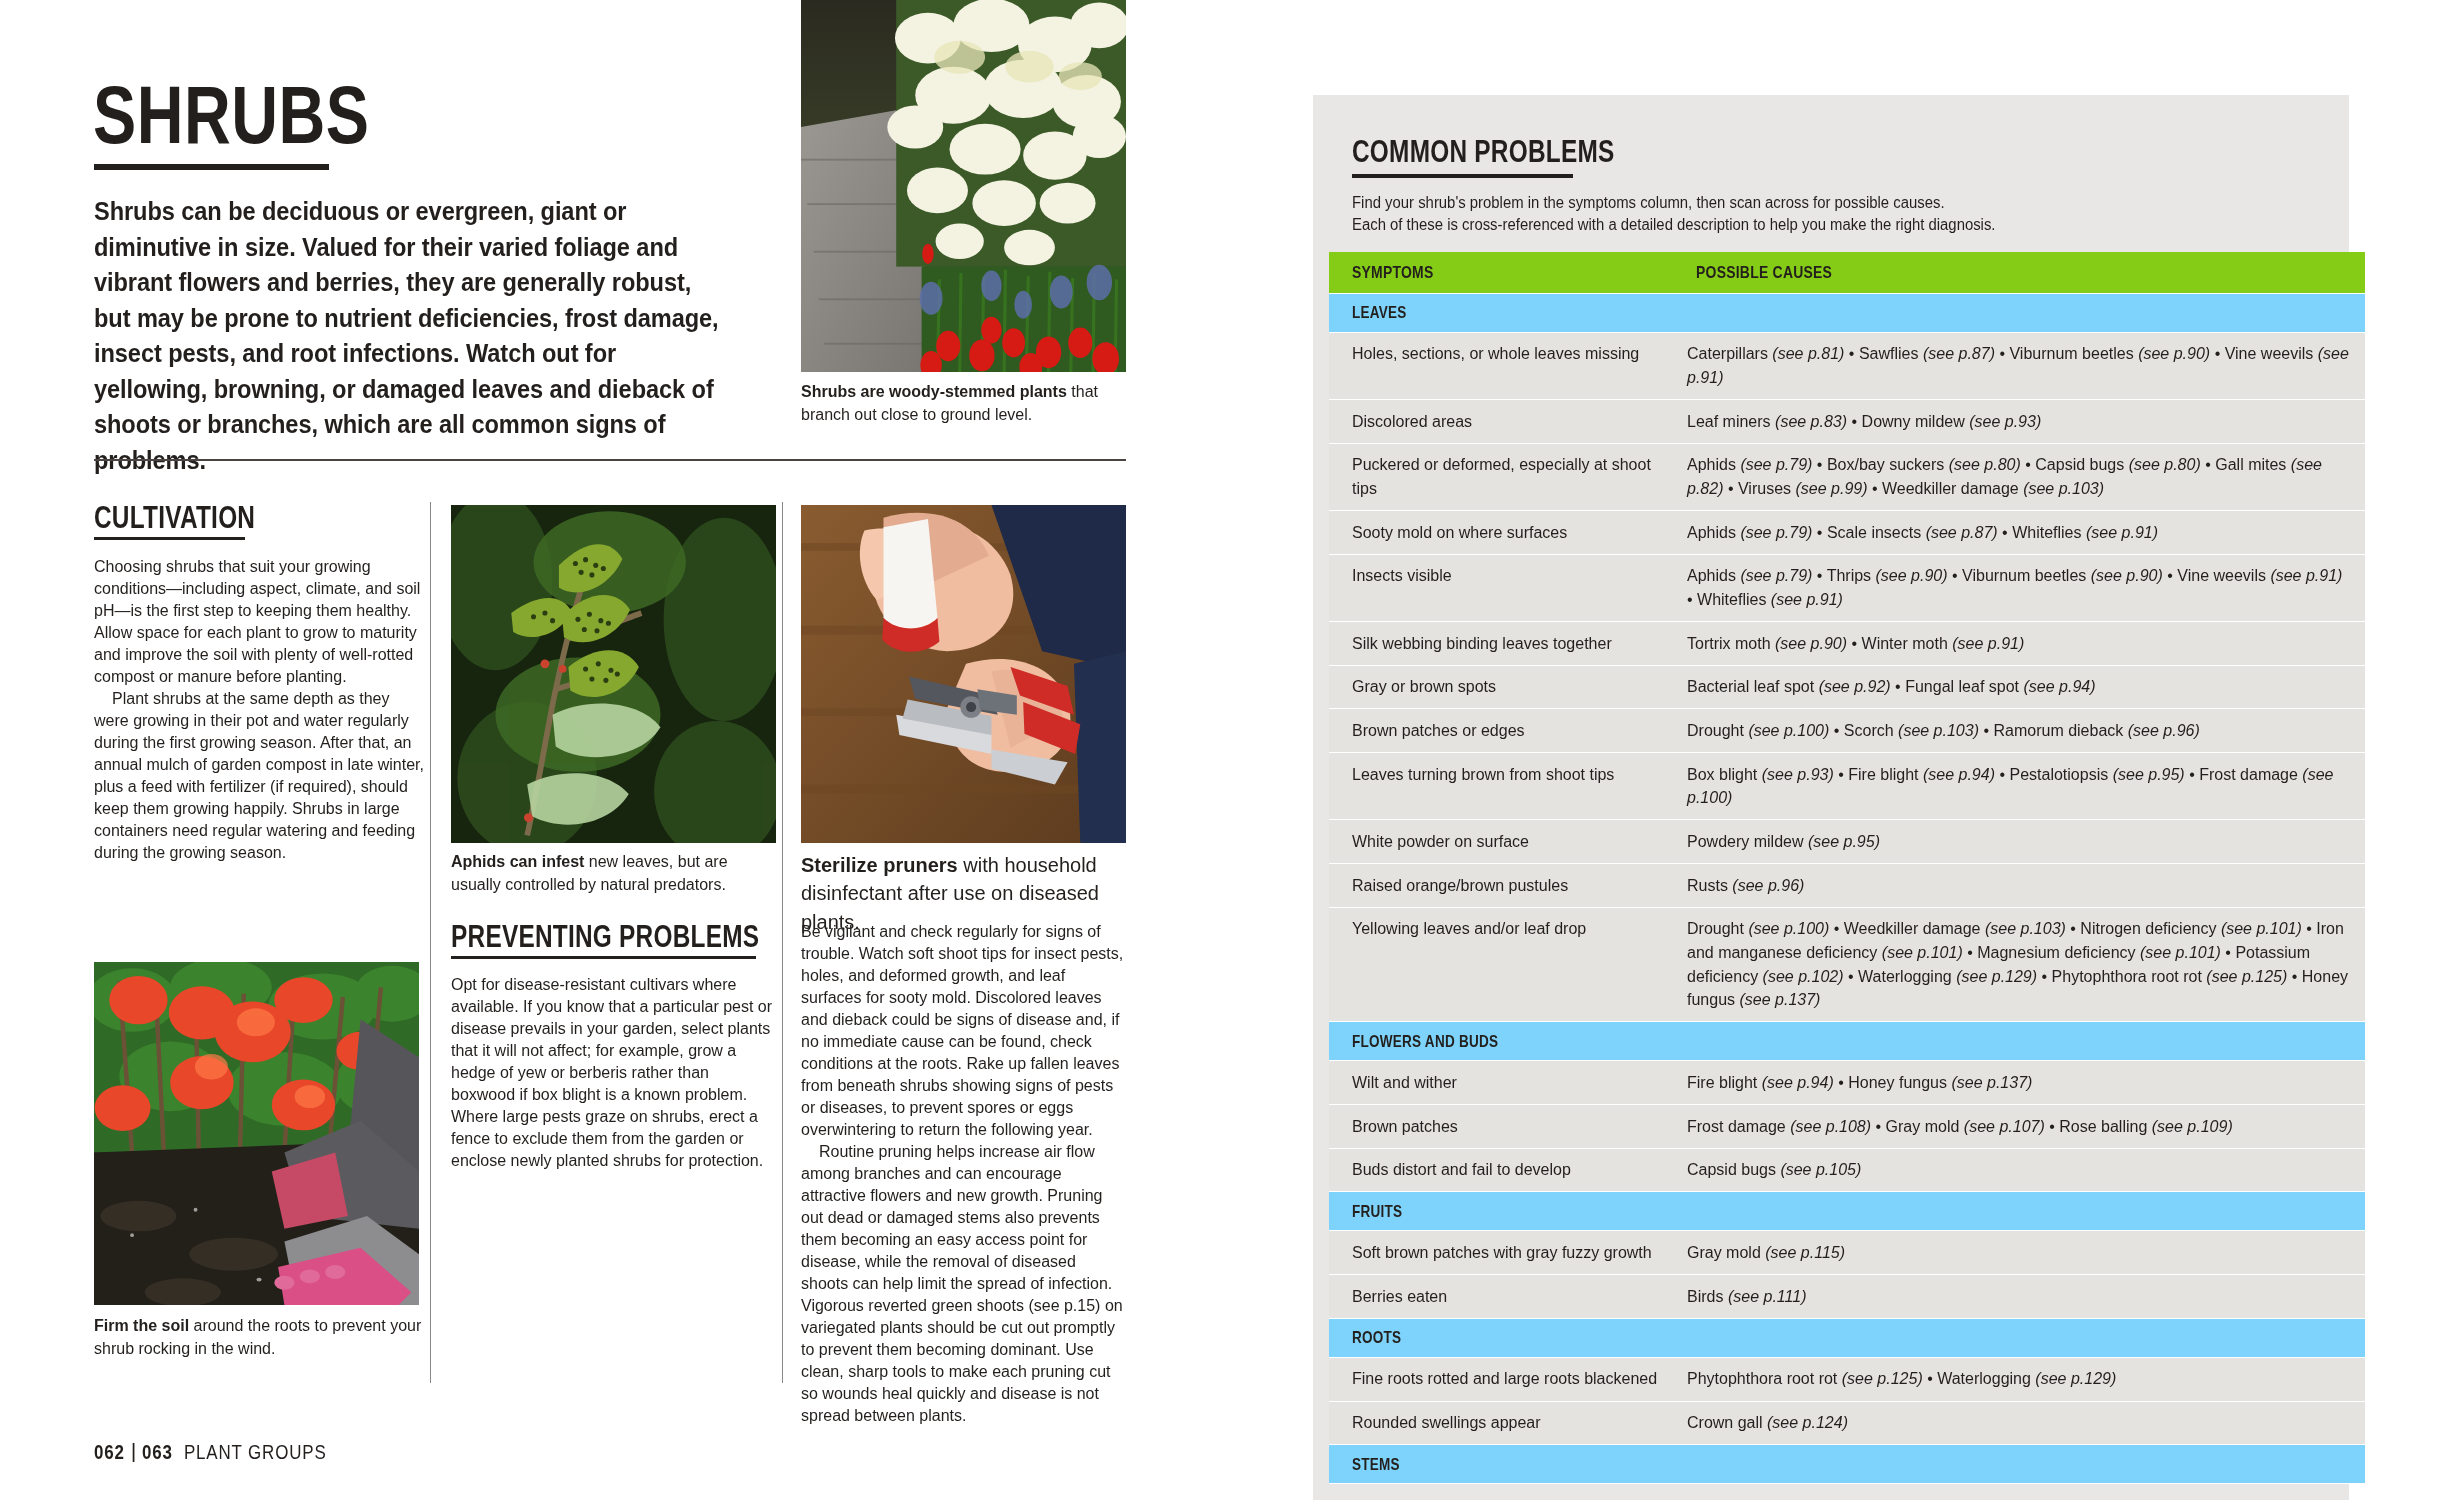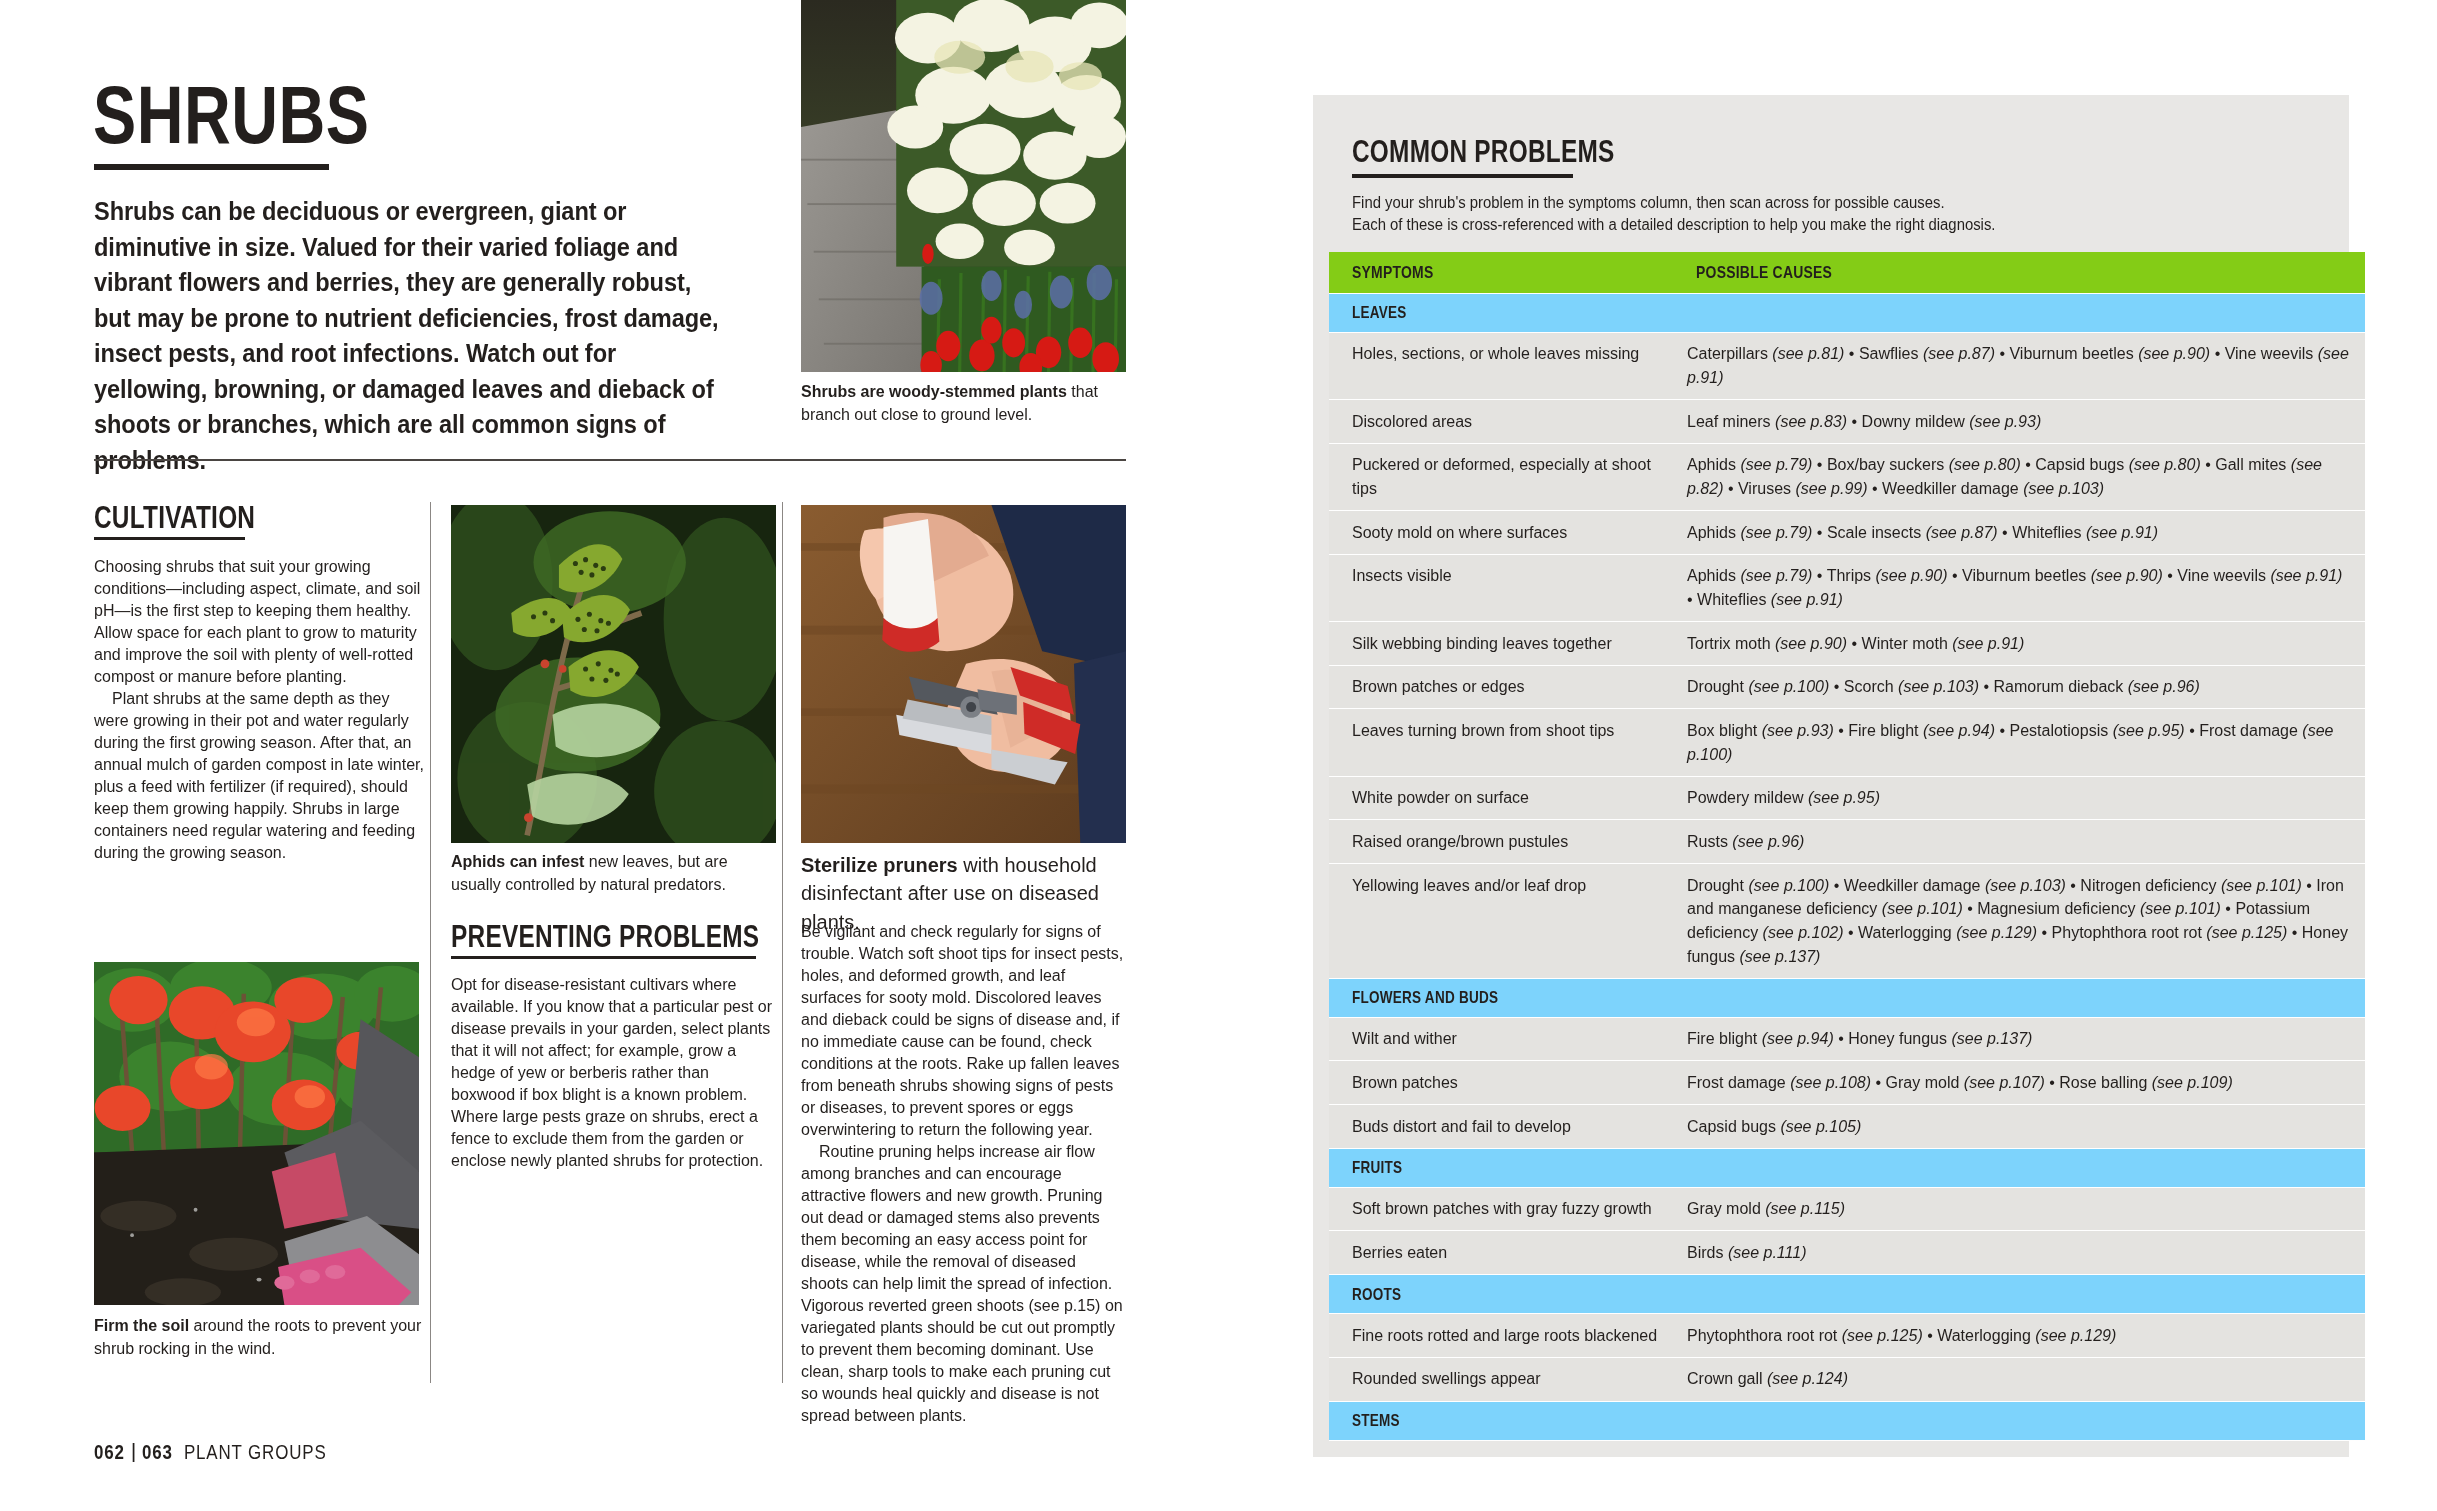--- a/index.html
+++ b/index.html
@@ -631,20 +631,24 @@
           </tr>
           <tr class="datarow">
             <td class="symptom">Insects visible</td>
             <td class="causes">Aphids <i>(see p.79)</i> • Thrips <i>(see p.90)</i> • Viburnum beetles <i>(see p.90)</i> • Vine weevils <i>(see p.91)</i> • Whiteflies <i>(see p.91)</i></td>
           </tr>
           <tr class="datarow">
             <td class="symptom">Silk webbing binding leaves together</td>
             <td class="causes">Tortrix moth <i>(see p.90)</i> • Winter moth <i>(see p.91)</i></td>
           </tr>
           <tr class="datarow">
+            <td class="symptom">Gray or brown spots</td>
+            <td class="causes">Bacterial leaf spot <i>(see p.92)</i> • Fungal leaf spot <i>(see p.94)</i></td>
+          </tr>
+          <tr class="datarow">
             <td class="symptom">Brown patches or edges</td>
             <td class="causes">Drought <i>(see p.100)</i> • Scorch <i>(see p.103)</i> • Ramorum dieback <i>(see p.96)</i></td>
           </tr>
           <tr class="datarow">
             <td class="symptom">Leaves turning brown from shoot tips</td>
             <td class="causes">Box blight <i>(see p.93)</i> • Fire blight <i>(see p.94)</i> • Pestalotiopsis <i>(see p.95)</i> • Frost damage <i>(see p.100)</i></td>
           </tr>
           <tr class="datarow">
             <td class="symptom">White powder on surface</td>
             <td class="causes">Powdery mildew <i>(see p.95)</i></td>

